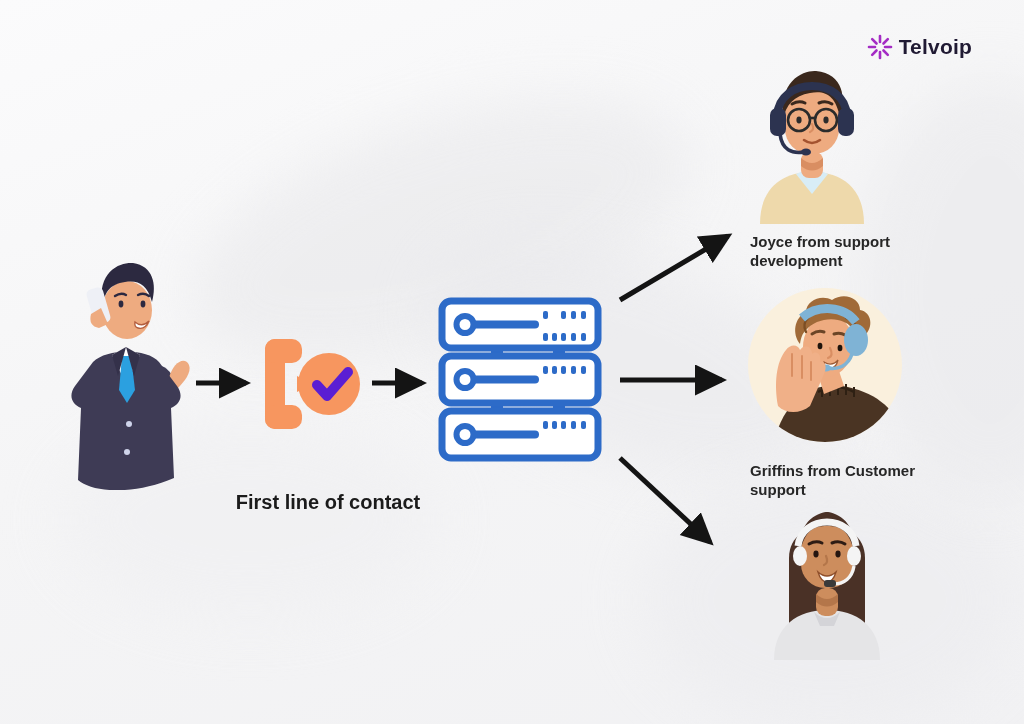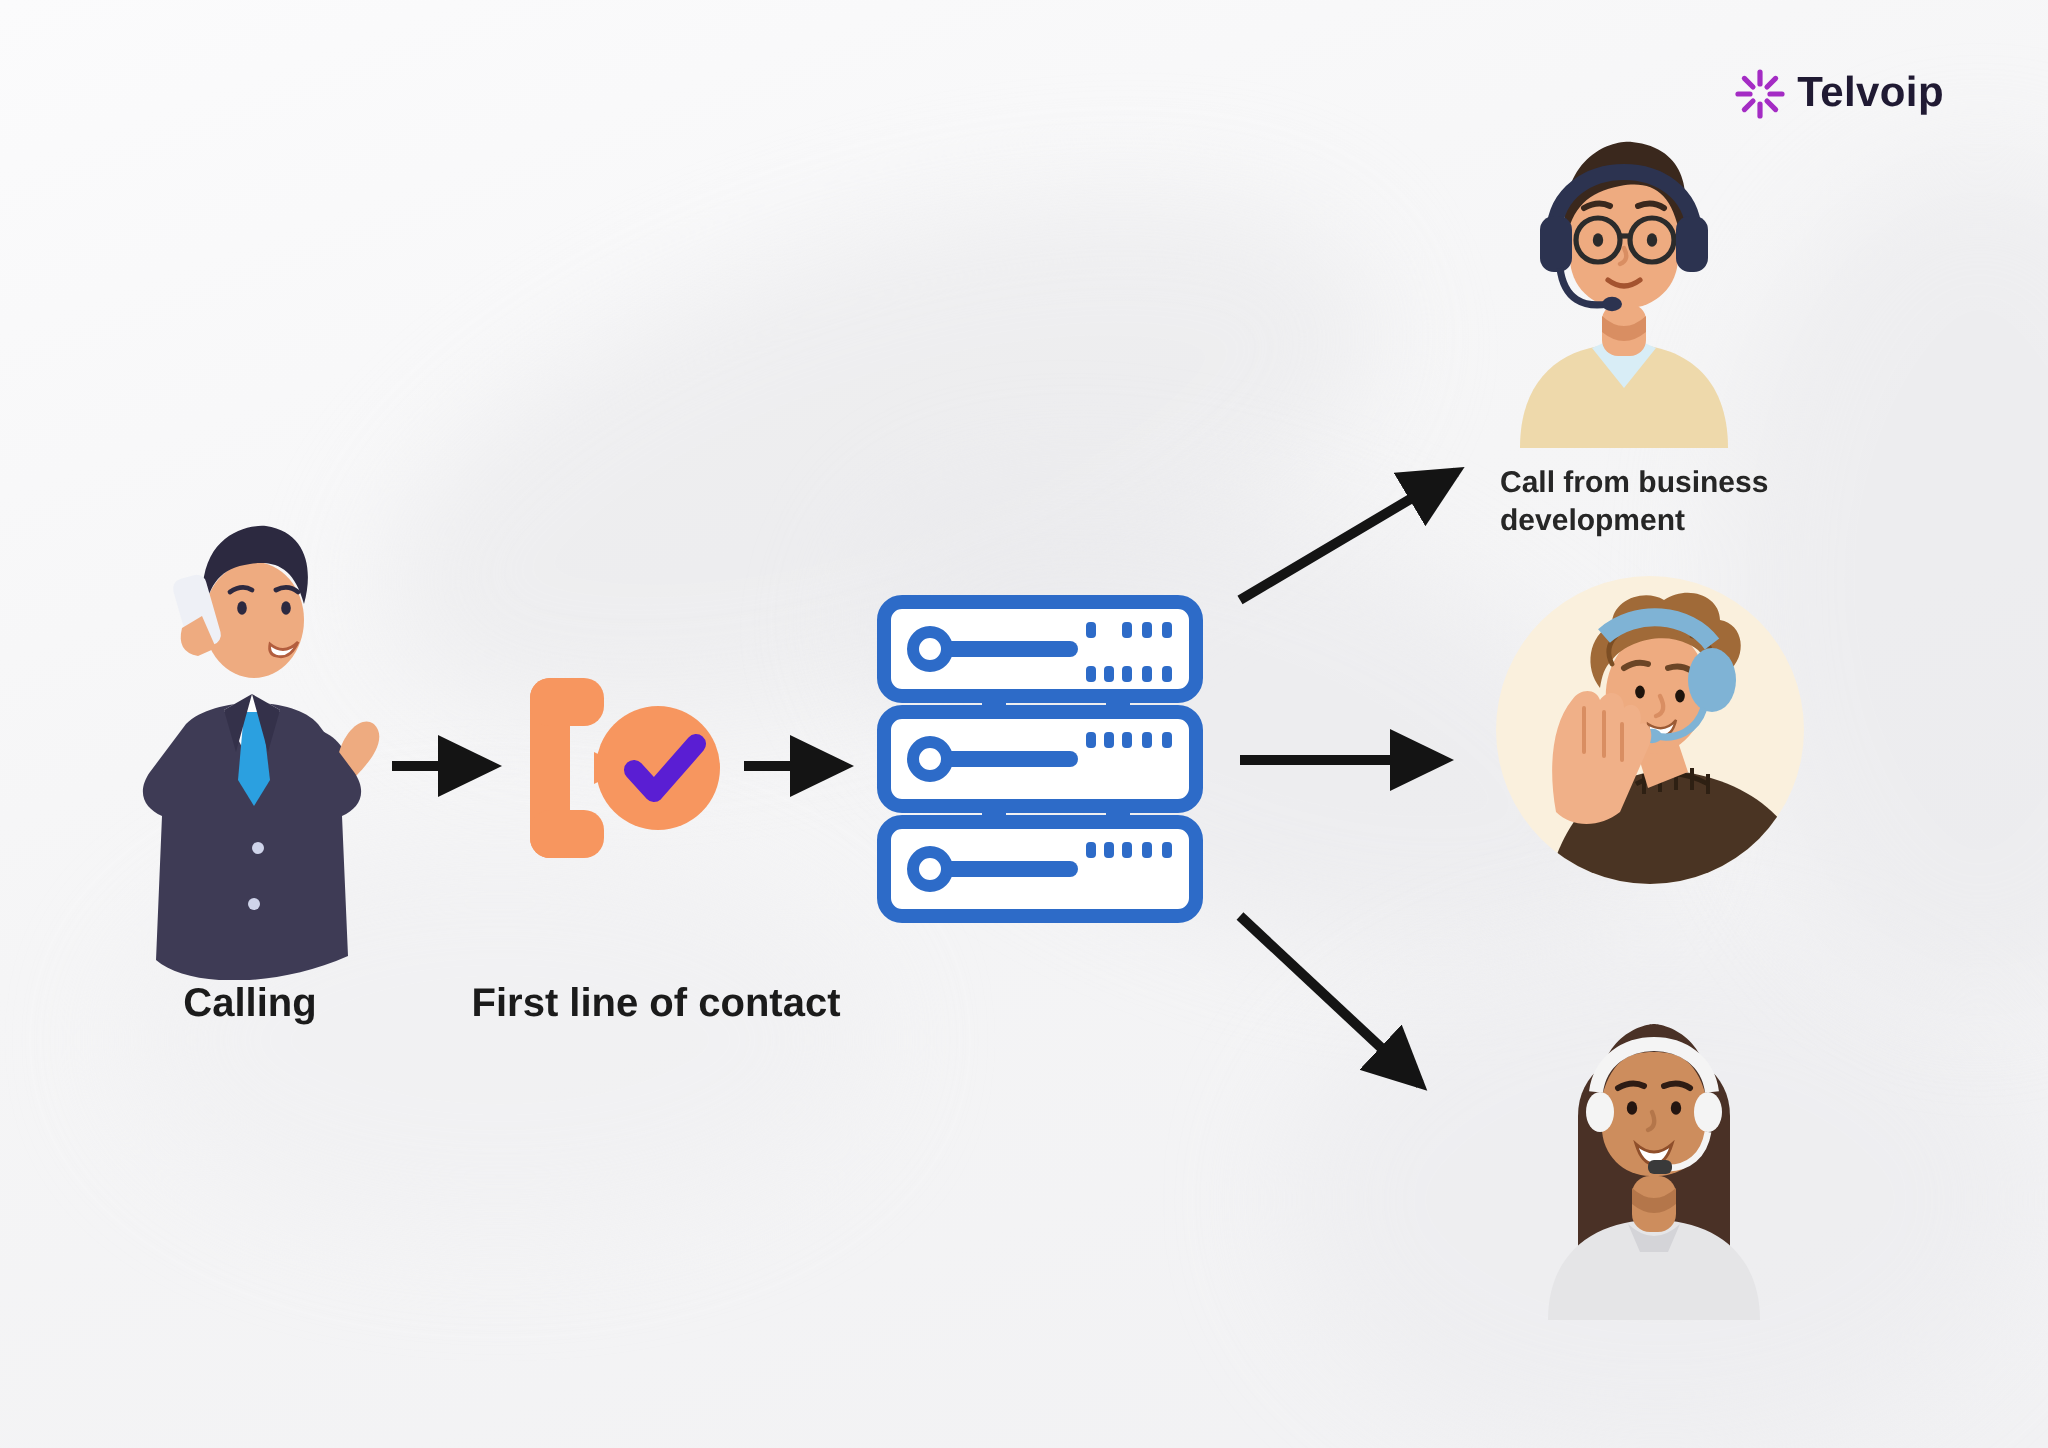--- a/index.html
+++ b/index.html
@@ -269,25 +269,26 @@
       <path d="M40 56 C37 22 62 16 67 16 C72 16 97 22 94 56 C89 34 80 30 67 30 C54 30 45 34 40 56 Z" fill="#4a3126"></path>
 
       <path d="M38 50 C42 18 92 18 96 50" stroke="#f4f4f4" stroke-width="7" fill="none"></path>
       <ellipse cx="40" cy="60" rx="7" ry="10" fill="#f4f4f4"></ellipse>
       <ellipse cx="94" cy="60" rx="7" ry="10" fill="#f4f4f4"></ellipse>
       <path d="M94 70 C92 82 84 88 74 88" stroke="#f4f4f4" stroke-width="3.4" fill="none"></path>
       <rect x="64" y="84" width="12" height="7" rx="3" fill="#3a3a3a"></rect>
     </svg>
   </div>
 
-  <div class="step-label lbl-calling">Calling</div>
   <div class="step-label lbl-first">First line of contact</div>
 
-  <div class="agent-label lbl-joyce">Call from business
+  <div class="agent-label lbl-joyce">Joyce from support
 development</div>
+  <div class="agent-label lbl-griffins">Griffins from Customer
+support</div>
 
   <svg class="arrows" viewBox="0 0 1024 724">
     <defs>
       <marker id="ah" markerWidth="9" markerHeight="9" refX="5.4" refY="3.1" orient="auto">
         <path d="M0 0 L6.4 3.1 L0 6.2 Z" fill="#141414"></path>
       </marker>
     </defs>
     <line x1="196" y1="383" x2="246" y2="383" stroke="#141414" stroke-width="5" marker-end="url(#ah)"></line>
     <line x1="372" y1="383" x2="422" y2="383" stroke="#141414" stroke-width="5" marker-end="url(#ah)"></line>
     <line x1="620" y1="300" x2="728" y2="236" stroke="#141414" stroke-width="5" marker-end="url(#ah)"></line>

